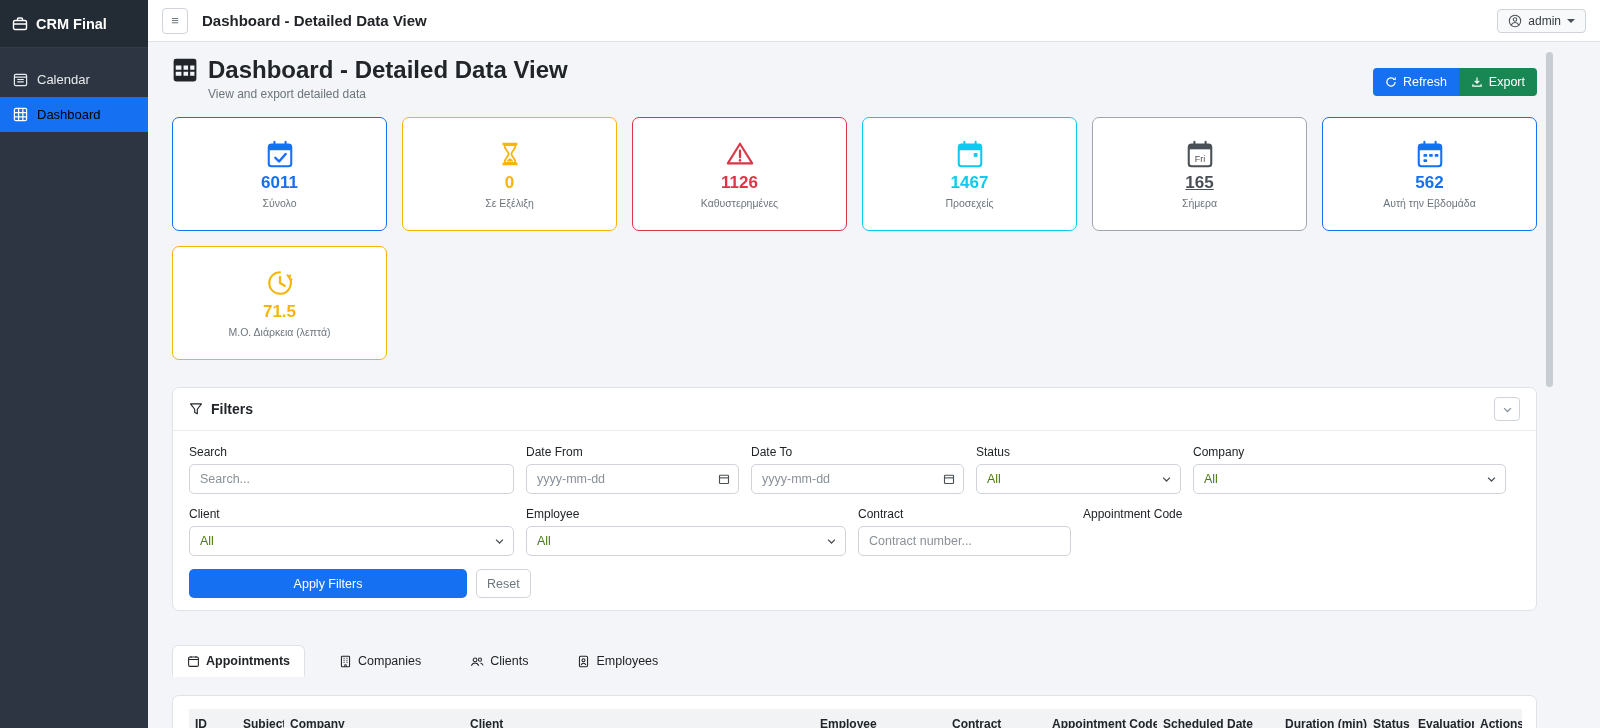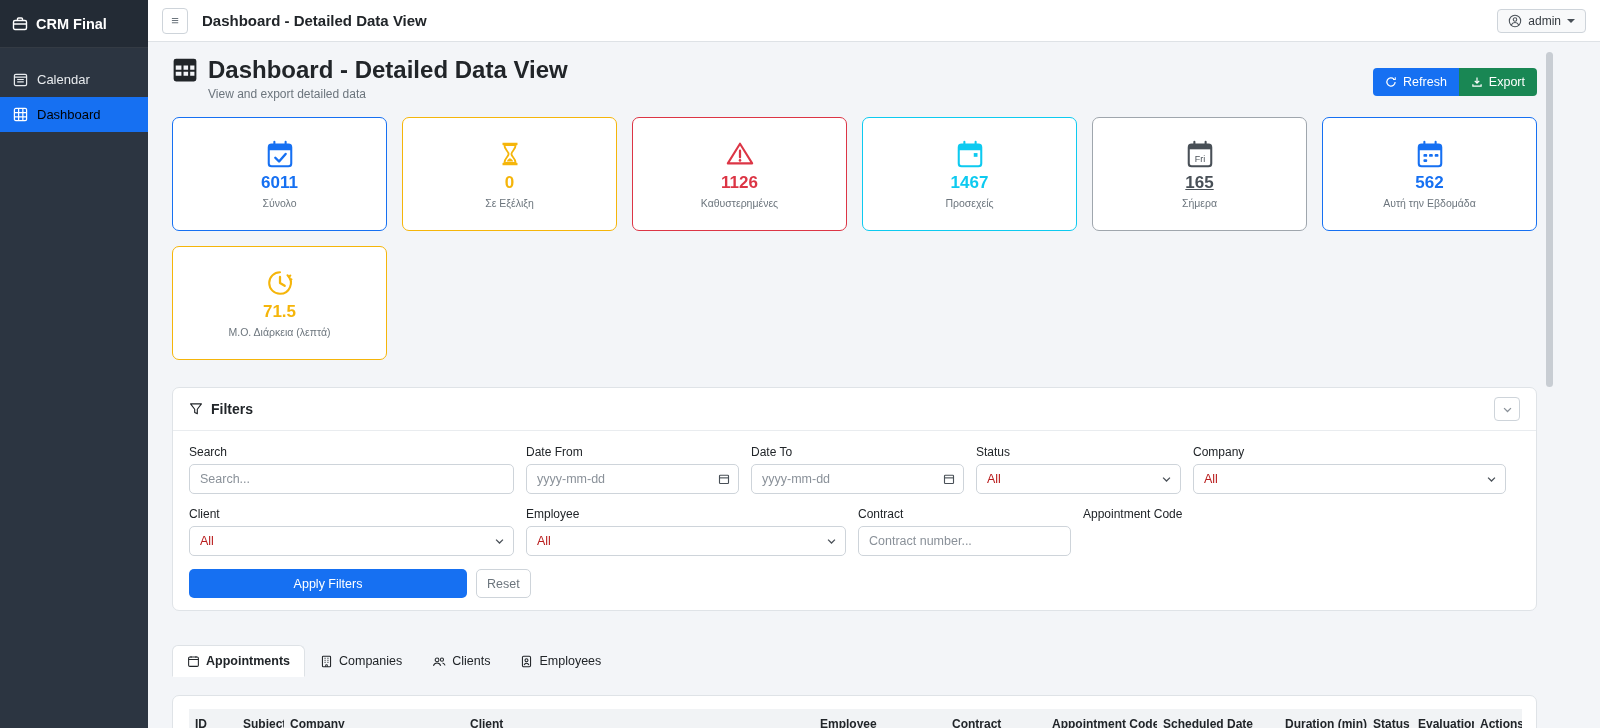--- a/index.html
+++ b/index.html
@@ -44,31 +44,31 @@
   .filters-card { margin-top:27px; background:#fff; border:1px solid #dfe3e7; border-radius:7px; }
   .filters-head { display:flex; align-items:center; justify-content:space-between; padding:9px 16px; border-bottom:1px solid #e9ecef; }
   .filters-title { font-size:14px; font-weight:bold; display:flex; align-items:center; gap:8px; }
   .collapse-btn { width:26px; height:24px; border:1px solid #ced4da; border-radius:4px; background:#fff; color:#6c757d; display:flex; align-items:center; justify-content:center; cursor:pointer; }
   .filters-body { padding:14px 16px 12px 16px; }
   .frow { display:flex; gap:12px; }
   .frow + .frow { margin-top:13px; }
   .fld { display:flex; flex-direction:column; }
   .fld label { font-size:12px; color:#212529; margin-bottom:5px; }
   .ctl { position:relative; }
-  .inp, .sel { width:100%; height:30px; border:1px solid #ced4da; border-radius:5px; font-size:12.5px; padding:0 10px; color:#b91c1c; background:#fff; font-family:inherit; }
+  .inp, .sel { width:100%; height:30px; border:1px solid #ced4da; border-radius:5px; font-size:12.5px; padding:0 10px; color:#4d7c0f; background:#fff; font-family:inherit; }
   .inp::placeholder { color:#8a9199; }
   .sel { appearance:none; -webkit-appearance:none; cursor:pointer; }
   .ctl .suffix { position:absolute; right:9px; top:50%; transform:translateY(-50%); color:#495057; pointer-events:none; display:flex; }
   .w-search{width:325px;} .w-date{width:213px;} .w-status{width:205px;} .w-company{width:313px;} .w-emp{width:320px;}
   .actions-row { margin-top:13px; display:flex; gap:9px; }
   .btn-apply { width:278px; height:29px; border:none; border-radius:5px; color:#fff; font-size:12.5px; cursor:pointer; }
   .btn-reset { height:29px; padding:0 10px; border:1px solid #ced4da; border-radius:5px; background:#fff; color:#6c757d; font-size:12.5px; cursor:pointer; }
 
   
-  .tabs { display:flex; margin-top:34px; align-items:flex-start; }
+  .tabs { display:flex; margin-top:34px; align-items:flex-start;gap:19px; }
   .tab { display:flex; align-items:center; gap:6px; font-size:12.5px; color:#212529; padding:8px 14px; cursor:pointer; border:1px solid transparent; border-radius:6px 6px 0 0; }
   .tab.active { background:#fff; border-color:#dee2e6; border-bottom-color:#fff; font-weight:bold; }
 
   
   .table-card { margin-top:18px; background:#fff; border:1px solid #dfe3e7; border-radius:7px 7px 0 0; padding:13px 16px 0 16px; height:200px; overflow:hidden; }
   table { width:100%; border-collapse:collapse; table-layout:fixed; font-size:12px; }
   thead th { text-align:left; font-weight:bold; background:#f1f3f5; padding:8px 6px; border-bottom:1px solid #dee2e6; white-space:nowrap; overflow:hidden; }
 
   
   .scroll-thumb { position:absolute; right:47px; top:52px; width:7px; height:335px; background:#c8cdd3; border-radius:4px; }

